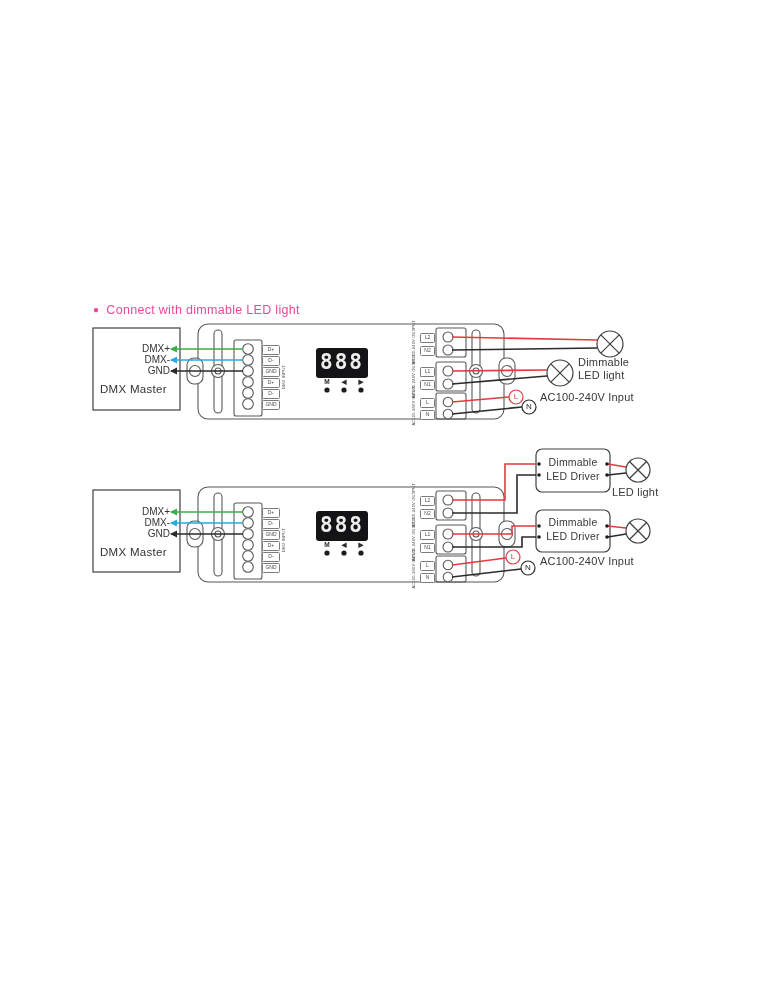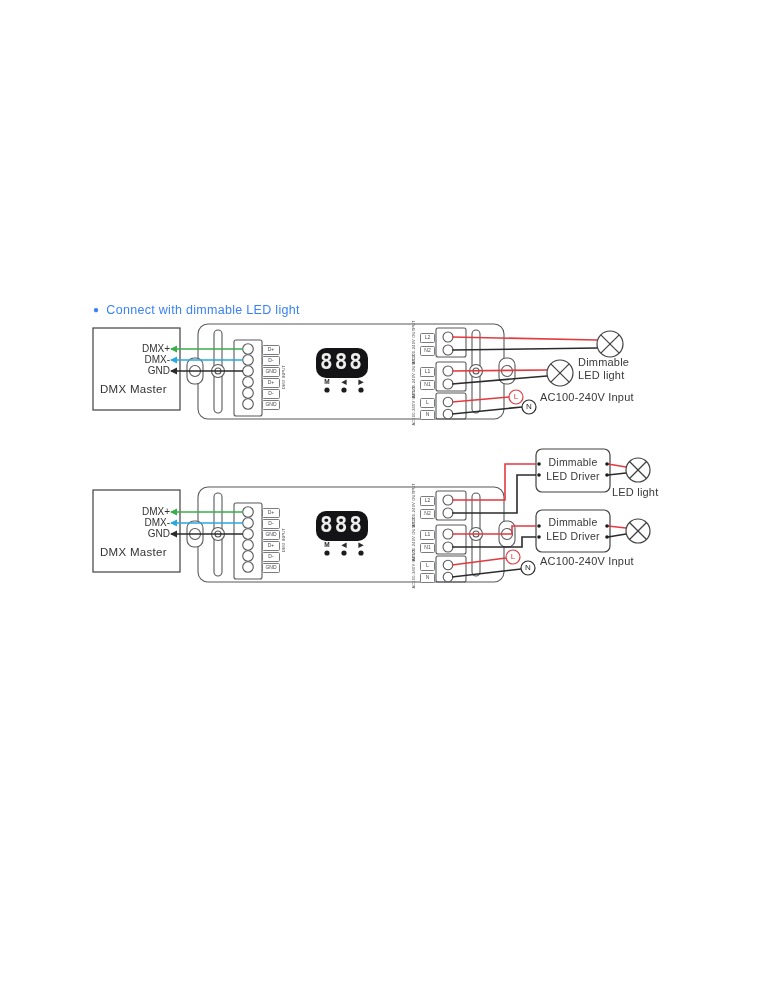--- a/index.html
+++ b/index.html
@@ -1,33 +1,33 @@
 <!DOCTYPE html>
 <html><head>
 <meta charset="utf-8">
 <style>
   html,body{margin:0;padding:0;}
   body{width:771px;height:1000px;background:#ffffff;position:relative;
        font-family:"Liberation Sans",sans-serif;color:#2e2e30;overflow:hidden;}
   .page{position:absolute;left:0;top:0;width:771px;height:1000px;background:#fff;}
   svg.art{position:absolute;left:0;top:0;}
   .lbl{position:absolute;white-space:nowrap;}
-  .title{font-size:12.5px;letter-spacing:.3px;color:#3b82f6;}
+  .title{font-size:12.5px;letter-spacing:.3px;color:#ec4899;}
   .title .b{margin-right:7px;font-size:10px;vertical-align:1px;}
   .pin{font-size:10px;width:55px;text-align:right;color:#333335;line-height:10px;}
   .mname{font-size:11.5px;color:#333335;letter-spacing:.3px;}
   .tbox{position:absolute;width:16px;height:8px;border:.6px solid #7a7b7e;border-radius:1.5px;
         font-size:5px;line-height:7.5px;text-align:center;color:#4a4a4c;background:#fff;}
   .pbox{position:absolute;width:13px;height:8px;border:.6px solid #7a7b7e;border-radius:1.5px;
         font-size:5px;line-height:7.5px;text-align:center;color:#4a4a4c;background:#fff;}
   .vlabel{position:absolute;width:40px;height:8px;font-size:4px;line-height:8px;text-align:center;
           color:#4a4a4c;transform:rotate(-90deg);letter-spacing:.2px;}
   .rlabel{position:absolute;width:44px;height:8px;font-size:4px;line-height:8px;text-align:center;
           color:#4a4a4c;transform:rotate(-90deg);letter-spacing:.2px;}
-  .disp{position:absolute;width:52px;height:30px;background:#141416;border-radius:10px;
+  .disp{position:absolute;width:52px;height:30px;background:#141416;border-radius:3px;
         color:#ededed;font-family:"DejaVu Sans Mono",monospace;font-size:21px;font-weight:bold;
         text-align:center;line-height:29px;letter-spacing:2px;}
   .btn{position:absolute;width:16px;text-align:center;font-size:6.5px;color:#2b2b2d;font-weight:bold;}
   .note{font-size:11px;color:#38383a;letter-spacing:.2px;}
   .drv{position:absolute;width:74px;text-align:center;font-size:10.5px;color:#38383a;letter-spacing:.2px;}
   .ln{position:absolute;width:14px;height:14px;text-align:center;font-size:8px;line-height:14px;}
   .ln.red{color:#e23a3f;} .ln.blk{color:#2b2b2d;}
   
   .o {fill:#fff;stroke:#58595b;stroke-width:1.1;}
   .on{fill:none;stroke:#58595b;stroke-width:1.1;}

